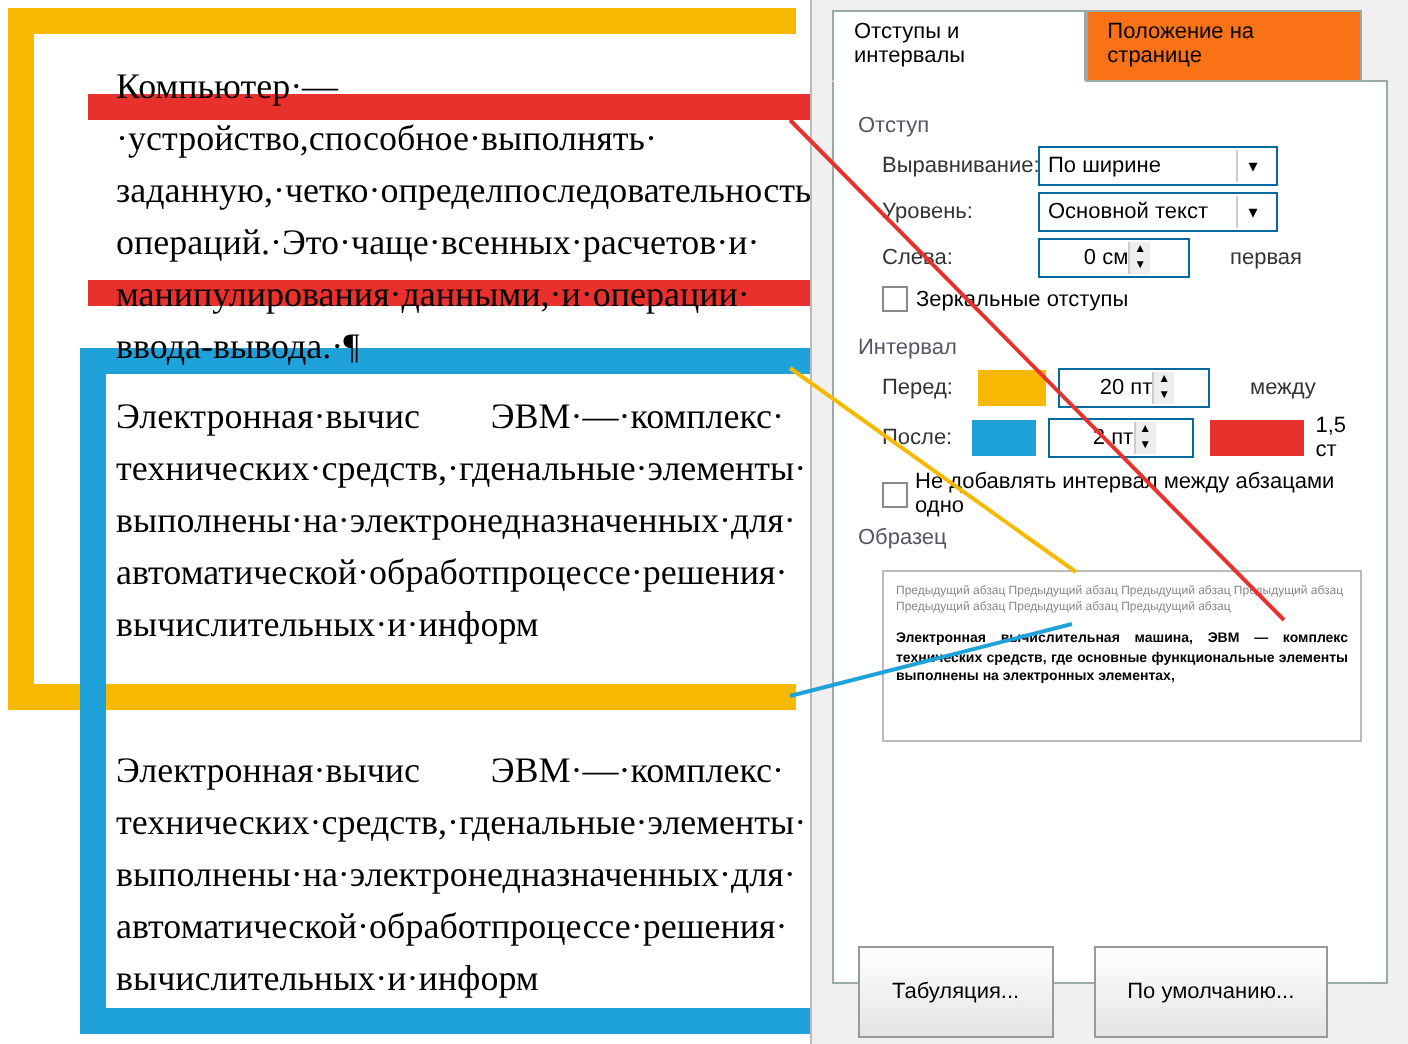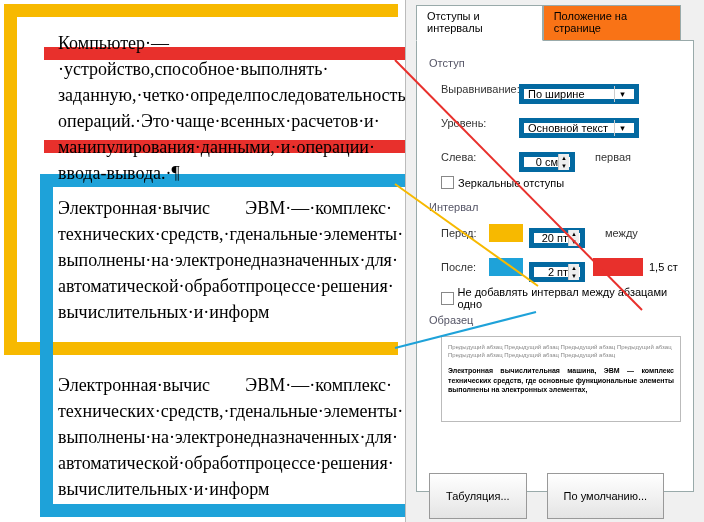--- a/index.html
+++ b/index.html
@@ -64,40 +64,39 @@
     background: #fff;
     padding: 10px 8px 8px 12px;
     height: 452px;
     position: relative;
   }
   .group-title { font-size: 11px; color: #556; margin: 6px 0 4px 0; }
   .row { display: flex; align-items: center; margin: 3px 0; }
   .label { width: 90px; font-size: 11px; color: #333; padding-left: 12px;}
   .label.short { width: 60px; }
   .combo, .spinner {
-    border: 5px solid #0369a1;
+    border: 1px solid #0369a1;
     background: #fff;
     height: 20px;
     display: inline-flex;
     align-items: center;
     padding: 0 4px;
     font-size: 11px;
-    margin-top: 11px;
   }
   .combo { width: 120px; justify-content: space-between; }
   .dd-arrow {
     width: 16px; height: 16px;
     border-left: 1px solid #ccc;
     display: inline-flex;
     align-items: center;
     justify-content: center;
     margin-left: 4px;
   }
   .dd-arrow::after { content:"▾"; font-size: 9px; }
-  .spinner { width: 56px; justify-content: flex-end; }
+  .spinner { width: 76px; justify-content: center; }
   .spin-btns { display:flex; flex-direction:column; border-left:1px solid #ccc; margin-right:-3px;}
   .spin-btns span { font-size:6px; line-height:8px; padding:0 2px; background:#eee;}
   .right-label { margin-left: 20px; font-size: 11px; color: #333; }
   .chk { display:flex; align-items:center; gap:4px; margin:4px 0 4px 12px;}
   .chk-box { width:13px; height:13px; border:1px solid #888; background:#fff;}
   .hl-yellow { background:#f7b900; display:inline-block; height:18px; width:34px; vertical-align:middle;}
   .hl-blue   { background:#1ea2d9; display:inline-block; height:18px; width:34px; vertical-align:middle;}
   .hl-red    { background:#e8302c; display:inline-block; height:18px; width:50px; vertical-align:middle; margin-left:8px;}
   .preview {
     margin: 10px 0 0 12px;

